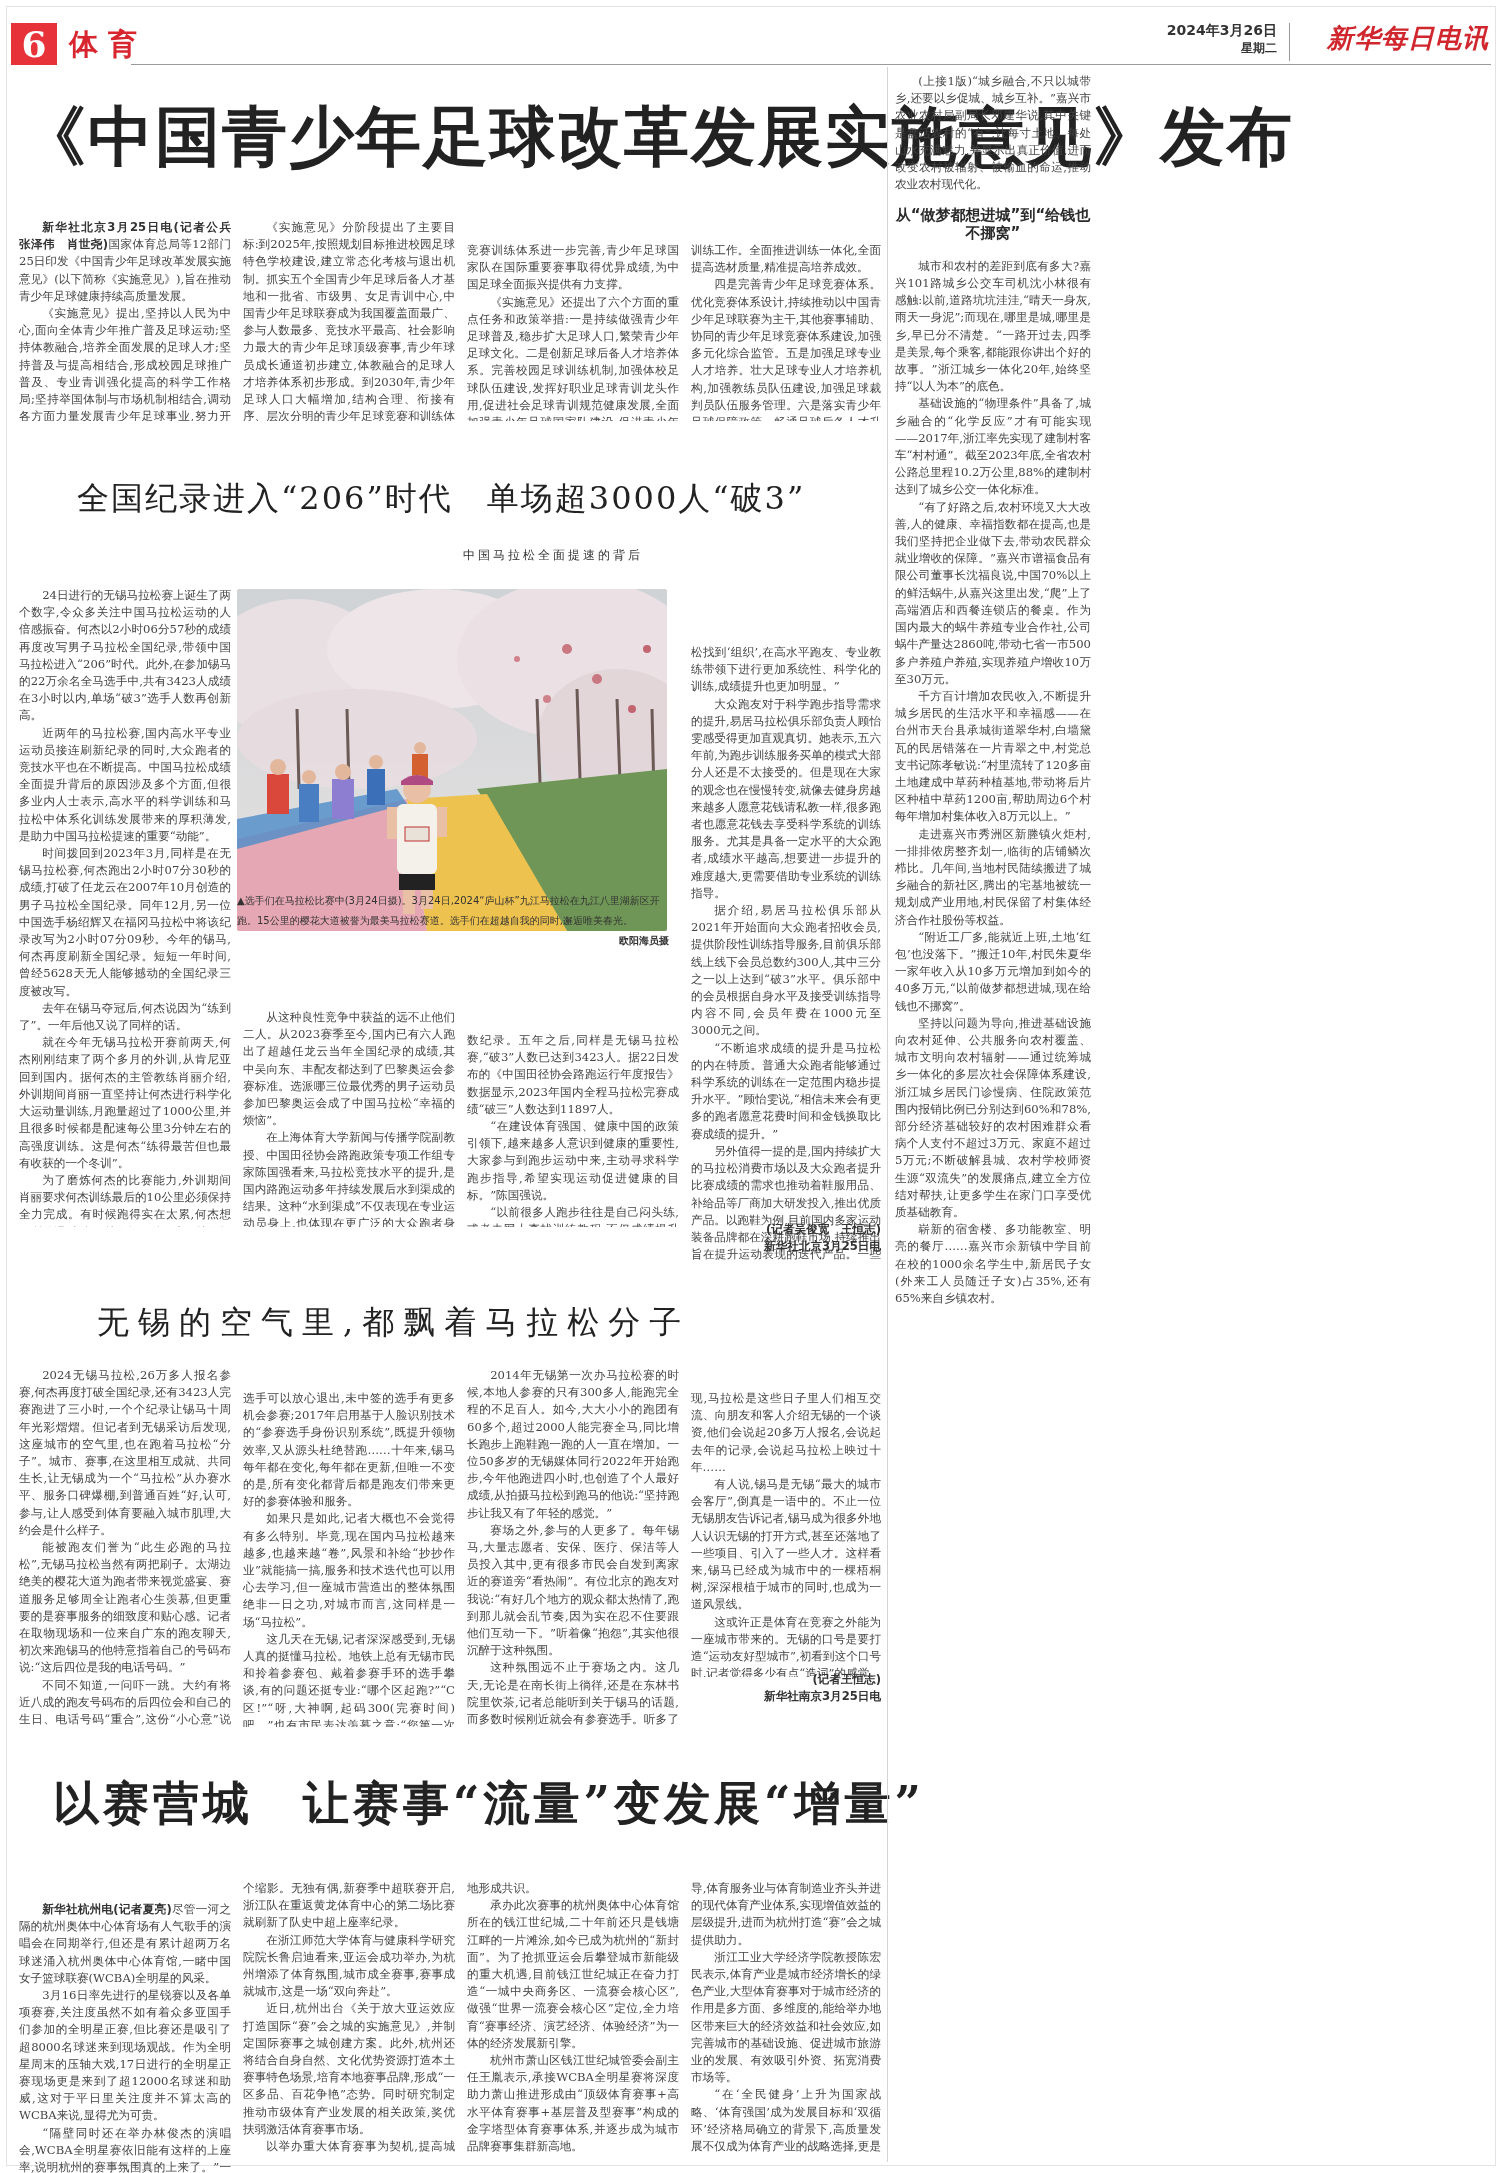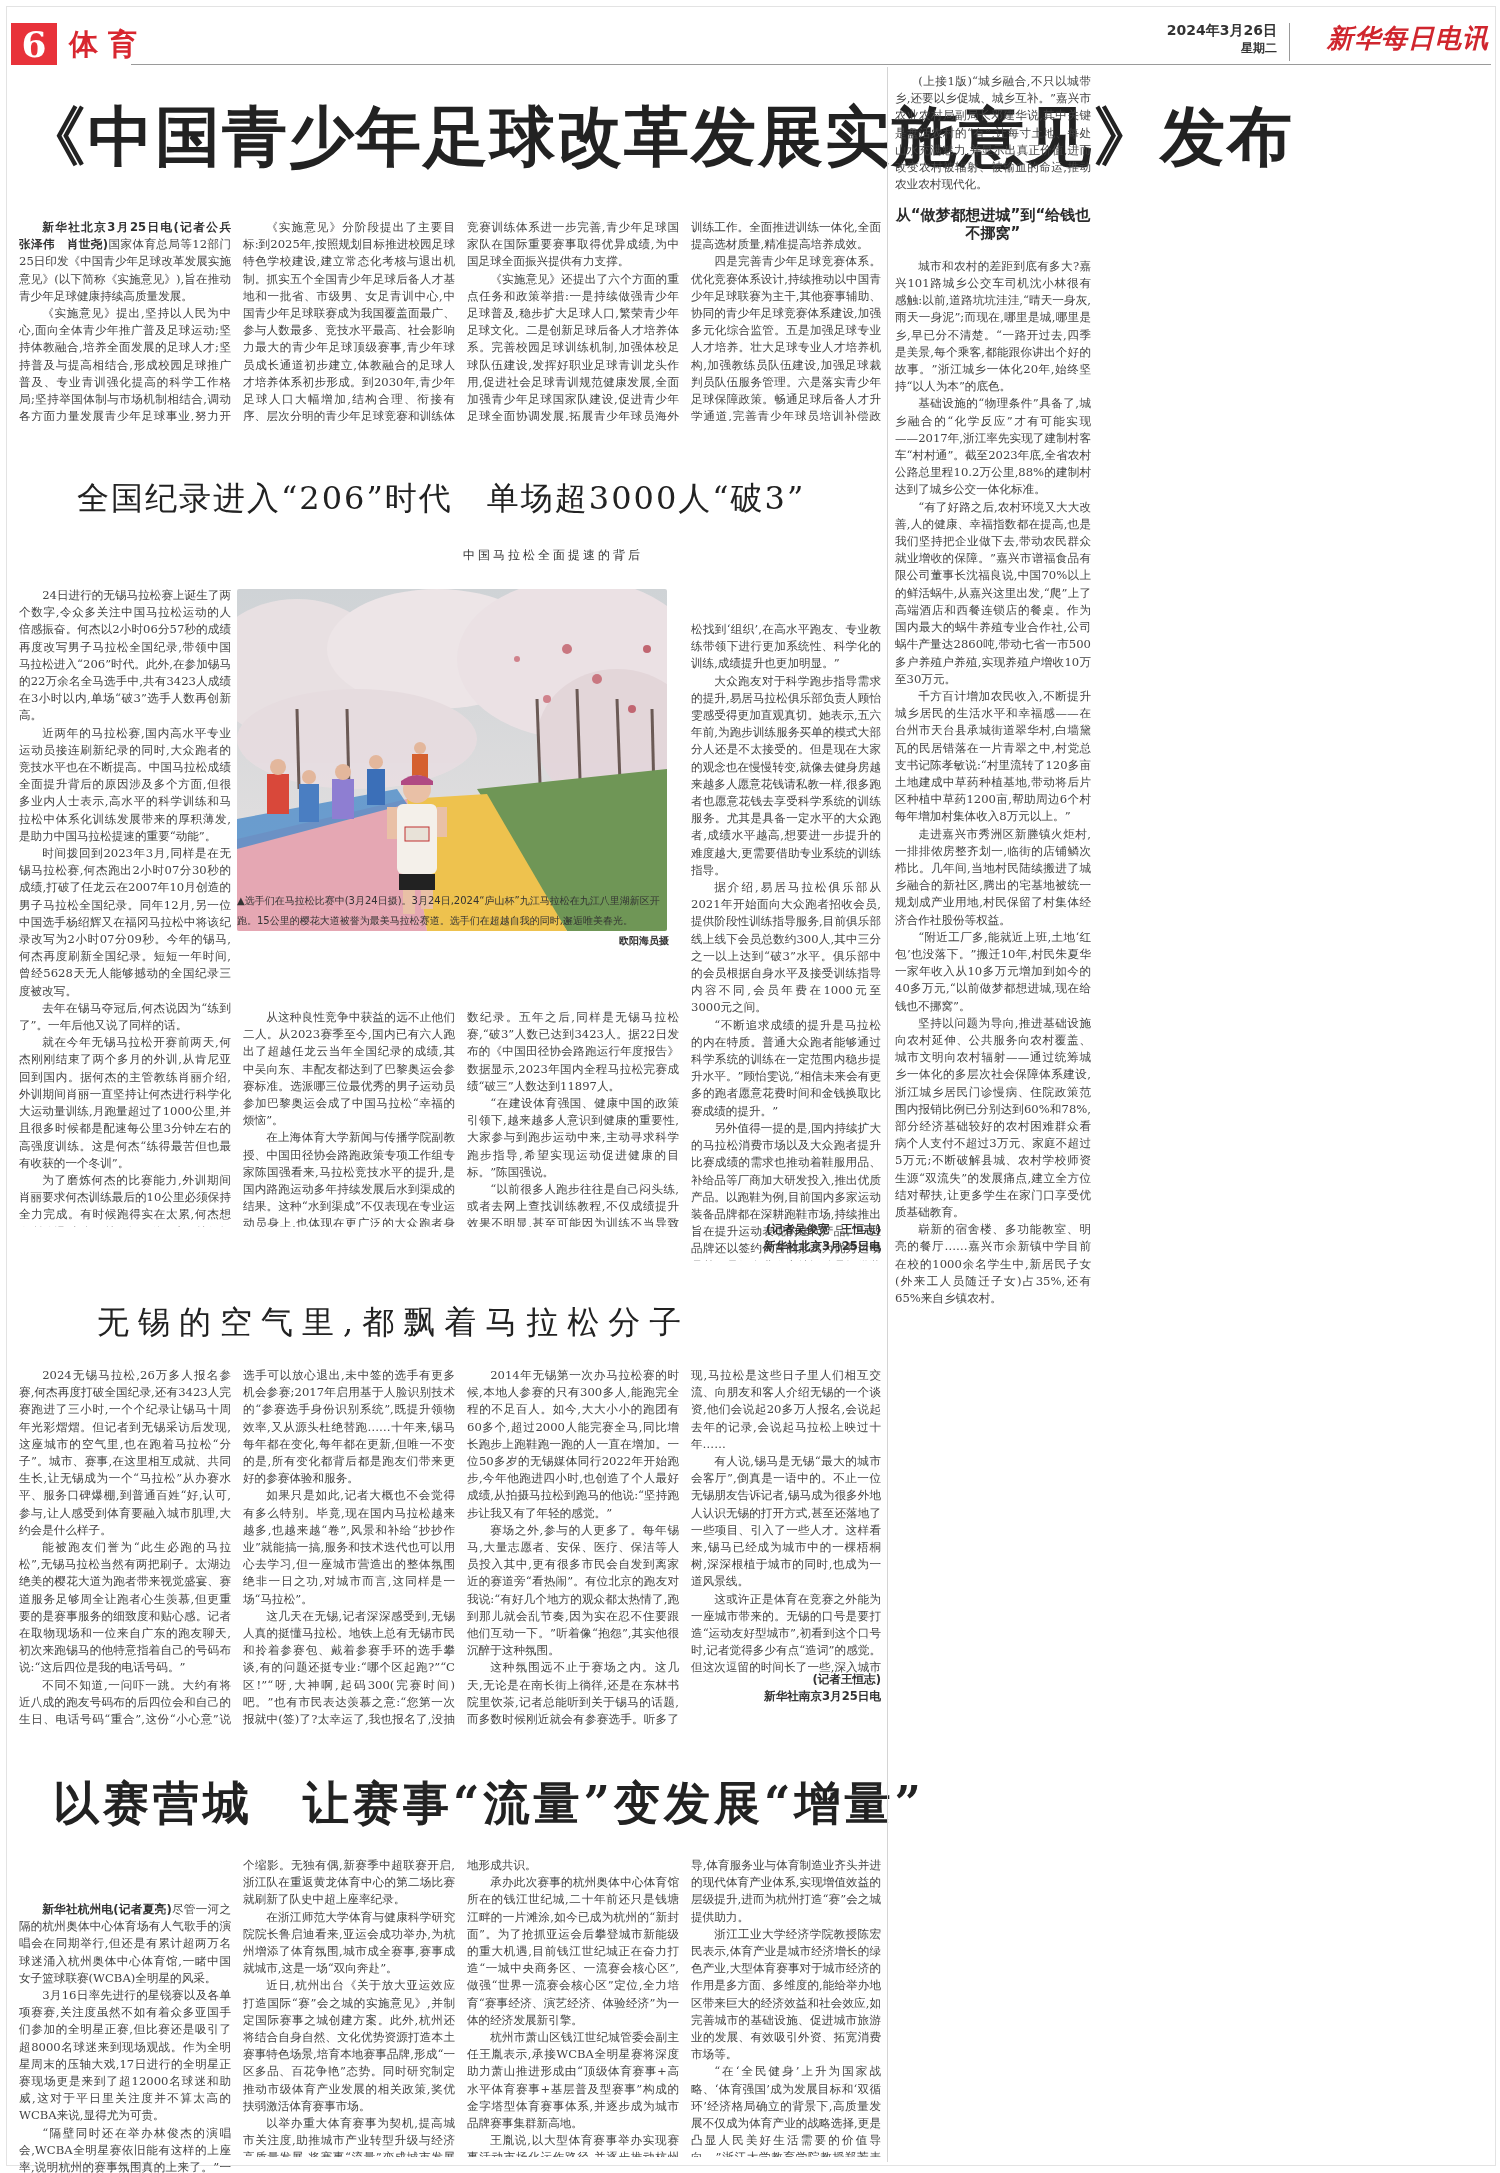--- a/index.html
+++ b/index.html
@@ -14,21 +14,21 @@
   .section-name { position: absolute; left: 60px; top: 6px; font-family: "DejaVu Serif", serif; font-weight: bold; font-size: 29px; color: #d8262f; letter-spacing: 10px; line-height: 42px; }
   .mast-rule { position: absolute; left: 122px; right: 4px; top: 47px; height: 1px; background: #9a9a9a; }
   .date { position: absolute; right: 218px; top: 4px; font-family: "DejaVu Sans", sans-serif; font-size: 14px; color: #333; font-weight: bold; text-align: right; line-height: 18px; }
   .date .weekday { display: block; font-size: 12px; font-weight: bold; }
   .mast-sep { position: absolute; right: 205px; top: 6px; width: 1px; height: 38px; background: #999; }
   .brand { position: absolute; right: 6px; top: 4px; font-family: "DejaVu Serif", serif; font-weight: bold; font-size: 26px; color: #d0262e; font-style: italic; letter-spacing: 1px; }
 
   
   .col { position: absolute; font-size: 11.6px; line-height: 17.2px; text-align: justify; color: #444; overflow: hidden; }
   .col p { text-indent: 2em; }
-  .col p.noindent { text-indent: 0; }
+  .col p.noindent { text-indent: 0; margin-top: 23px; }
   .col b, .col .lead { font-family: "DejaVu Sans", sans-serif; font-weight: bold; color: #333; }
   .byline { font-family: "DejaVu Sans", sans-serif; font-weight: bold; color: #333; text-align: right; display:block; }
 
   .headline { position: absolute; font-family: "DejaVu Serif", serif; font-weight: bold; color: #222; white-space: nowrap; }
   .subhead { position: absolute; font-family: "DejaVu Sans", sans-serif; color: #333; white-space: nowrap; }
   .sec-title { font-family: "DejaVu Sans", sans-serif; font-weight: bold; font-size: 15px; color: #2a2a2a; text-align: center; margin: 14px 0 16px 0; text-indent: 0 !important; }
 
   
   .photo { position: absolute; left: 230px; top: 582px; width: 430px; height: 342px; overflow: hidden; border-radius: 2px; }
   .caption { position: absolute; left: 230px; top: 884px; width: 432px; font-family: "DejaVu Sans", sans-serif; font-size: 10px; line-height: 20px; color: #333; }

